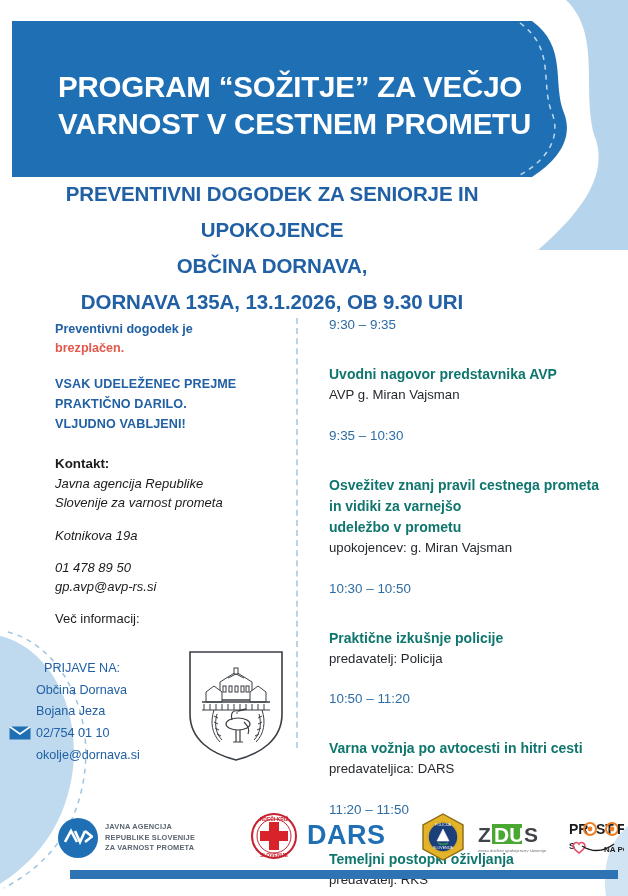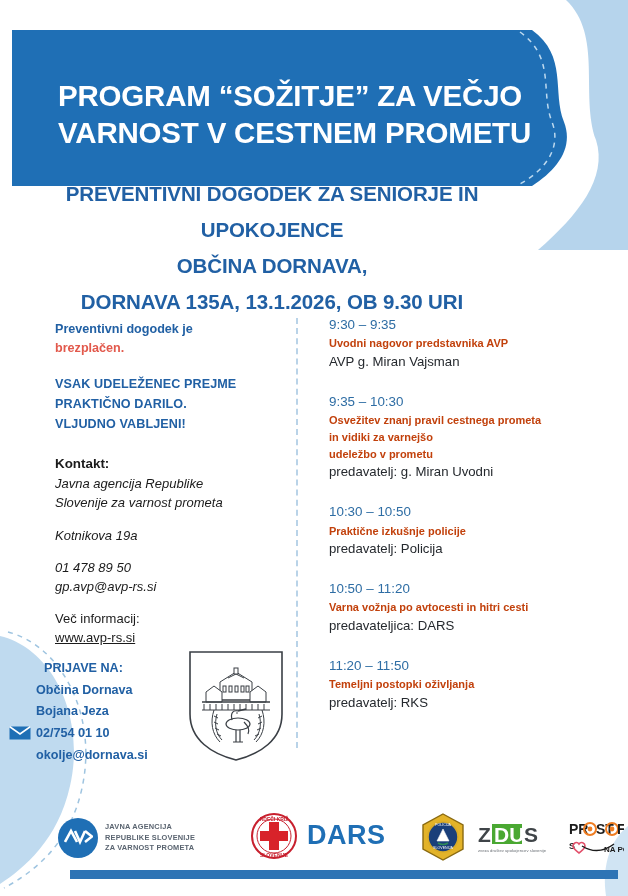--- a/index.html
+++ b/index.html
@@ -13,21 +13,21 @@
   #poster{position:relative;width:628px;height:896px;overflow:hidden;background:#fff;}
 
   
   .deco{position:absolute;pointer-events:none;}
   #deco-top-right{top:0;right:0;width:120px;height:250px;}
   #deco-bottom-left{left:0;bottom:0;width:140px;height:300px;}
   #deco-bottom-right{right:0;bottom:0;width:60px;height:80px;}
 
   
   #header-banner{
-    position:absolute;left:12px;top:30px;width:585px;height:156px;
+    position:absolute;left:12px;top:21px;width:585px;height:156px;
   }
   #header-banner svg{display:block;}
   #banner-title{
     position:absolute;left:46px;top:47px;width:540px;
     color:#ffffff;
     font-size:29.5px;
     font-weight:bold;
     line-height:1.27;
     letter-spacing:-0.2px;
     white-space:pre-line;
@@ -68,41 +68,42 @@
   }
   .contact-body{color:#1b1b1b;font-size:13px;line-height:1.48;font-style:italic;}
   .contact-body span{display:block;}
   .gap{height:13px;}
   .link-line{color:#1b1b1b;font-size:13px;line-height:1.48;}
   .link-line .underline{text-decoration:underline;}
 
   
   #prijave{
     position:absolute;left:14px;top:358px;width:200px;
-    color:#2160a4;font-weight:bold;font-size:12.6px;line-height:1.72;
+    color:#2160a4;font-weight:normal;font-size:12.6px;line-height:1.72;
   }
   #prijave .p-line{display:block;padding-left:22px;}
   #prijave .p-title{padding-left:30px;}
   #prijave .p-phone{position:relative;padding-left:22px;}
   #envelope-icon{
     position:absolute;left:-5px;top:3px;width:22px;height:14px;
   }
 
   
   #coat-of-arms{position:absolute;left:184px;top:348px;width:104px;height:114px;}
 
   
   #schedule{position:absolute;left:329px;top:14px;width:300px;}
   .sched-item{margin-bottom:19px;}
   .sched-time{
     color:#2e6da4;font-size:13.4px;line-height:1.58;font-weight:normal;
   }
   .sched-title{
-    color:#c2410c;font-size:11px;font-weight:bold;line-height:1.52;
+    color:#0f766e;font-size:14px;font-weight:bold;line-height:1.52;
     white-space:pre-line;
+    margin-top:29px;
   }
   .sched-speaker{color:#25292e;font-size:13.2px;line-height:1.52;}
 
   
   #footer-logos{position:absolute;left:0;top:806px;width:556px;height:62px;}
   .logo{position:absolute;}
 
   #logo-avp{left:58px;top:10px;width:170px;height:44px;}
   #logo-avp .avp-circle{
     position:absolute;left:0;top:2px;width:40px;height:40px;border-radius:50%;
@@ -193,23 +194,20 @@
       <div class="gap"></div>
 
       <div class="contact-body">
         <span>01 478 89 50</span>
         <span>gp.avp@avp-rs.si</span>
       </div>
 
       <div class="gap"></div>
 
       <div class="link-line">Več informacij:</div>
-      <div class="link-line">
-        <span class="underline">www.avp-rs.si</span>
-      </div>
     </div>
 
     <div id="prijave">
       <span class="p-line p-title">PRIJAVE NA:</span>
       <span class="p-line">Občina Dornava</span>
       <span class="p-line">Bojana Jeza</span>
       <span class="p-line p-phone">
         <svg id="envelope-icon" viewBox="0 0 22 14">
           <rect x="0.5" y="0.5" width="21" height="13" fill="#1f6fb5"></rect>
           <path d="M0.5,0.5 L11,8 L21.5,0.5" fill="none" stroke="#ffffff" stroke-width="1.6"></path>
@@ -268,21 +266,21 @@
         <div class="sched-time">9:30 – 9:35</div>
         <div class="sched-title">Uvodni nagovor predstavnika AVP</div>
         <div class="sched-speaker">AVP g. Miran Vajsman</div>
       </div>
 
       <div class="sched-item">
         <div class="sched-time">9:35 – 10:30</div>
         <div class="sched-title">Osvežitev znanj pravil cestnega prometa
 in vidiki za varnejšo
 udeležbo v prometu</div>
-        <div class="sched-speaker">predavatelj: g. Miran Uvodni</div>
+        <div class="sched-speaker">upokojencev: g. Miran Vajsman</div>
       </div>
 
       <div class="sched-item">
         <div class="sched-time">10:30 – 10:50</div>
         <div class="sched-title">Praktične izkušnje policije</div>
         <div class="sched-speaker">predavatelj: Policija</div>
       </div>
 
       <div class="sched-item">
         <div class="sched-time">10:50 – 11:20</div>

